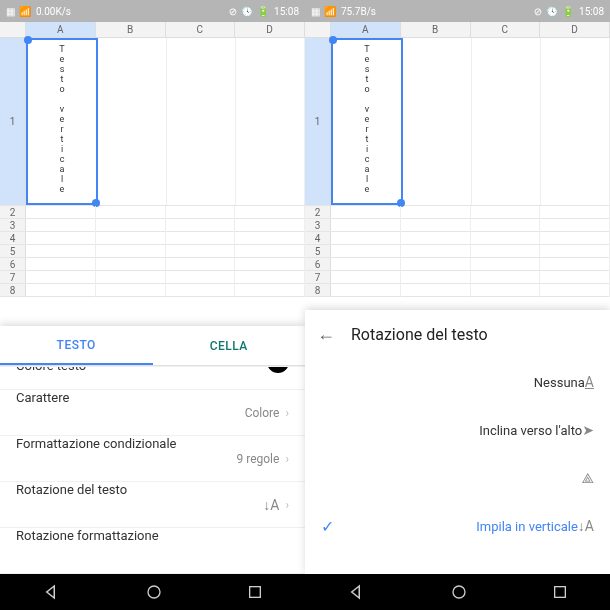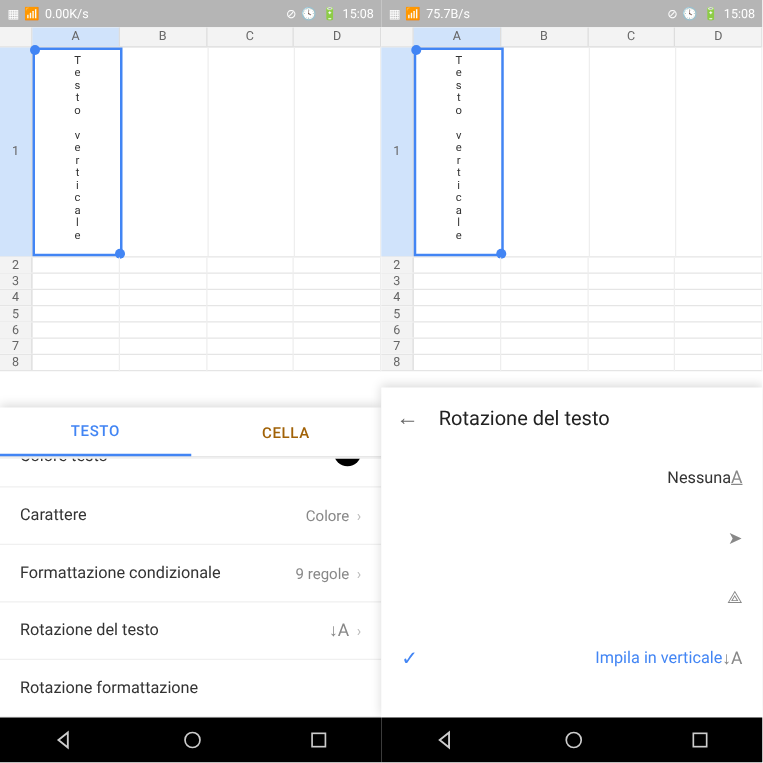--- a/index.html
+++ b/index.html
@@ -23,23 +23,23 @@
 .row.rn { height: 13px; }
 .selcell { border: 2px solid #4285f4; position: relative; }
 .handle { position: absolute; width: 8px; height: 8px; background: #4285f4; border-radius: 50%; }
 .handle.tl { top: -4px; left: -4px; }
 .handle.br { bottom: -4px; right: -4px; }
 .vtext { position: absolute; top: 4px; left: 50%; transform: translateX(-50%); font-size: 9px; line-height: 10px; color: #333; text-align: center; }
 .vtext span { display: block; }
 
 .panel { position: absolute; bottom: 36px; left: 0; right: 0; background: #fff; box-shadow: 0 -2px 8px rgba(0,0,0,0.15); }
 .tabs { display: flex; height: 40px; border-bottom: 1px solid #e0e0e0; }
-.tab { flex: 1; display: flex; align-items: center; justify-content: center; font-size: 12px; font-weight: 500; color: #a16207; letter-spacing: 0.5px; }
+.tab { flex: 1; display: flex; align-items: center; justify-content: center; font-size: 12px; font-weight: 500; color: #0f766e; letter-spacing: 0.5px; }
 .tab.active { color: #4285f4; border-bottom: 2px solid #4285f4; }
-.menurow { height: 46px; display: flex; align-items: center; justify-content: space-between; padding: 0 16px; border-bottom: 1px solid #f0f0f0; font-size: 13px; color: #333; }
+.menurow { height: 46px; display: flex; justify-content: space-between; padding: 0 16px; border-bottom: 1px solid #f0f0f0; font-size: 13px; color: #333; }
 .menurow.cut { border-top: 1px solid #f0f0f0; height: 24px; overflow: hidden; align-items: flex-end; padding-bottom: 16px; }
 .menurow .val { display: flex; align-items: center; gap: 6px; color: #888; font-size: 12px; }
 .chev { color: #bbb; font-size: 12px; }
 .circle { width: 22px; height: 22px; background: #000; border-radius: 50%; }
 
 .panel2 { position: absolute; bottom: 36px; left: 0; right: 0; top: 310px; background: #fff; box-shadow: 0 -2px 8px rgba(0,0,0,0.15); }
 .phead { height: 48px; display: flex; align-items: center; padding: 0 12px; gap: 16px; }
 .back { font-size: 18px; color: #666; }
 .ptitle { font-size: 16px; color: #222; }
 .optrow { height: 48px; display: flex; align-items: center; padding: 0 16px 0 48px; font-size: 13px; color: #333; position: relative; justify-content: flex-end; }
@@ -307,20 +307,21 @@
     <div class="panel2">
       <div class="phead">
         <span class="back">←</span>
         <span class="ptitle">Rotazione del testo</span>
       </div>
       <div class="optrow">
         <span>Nessuna</span>
         <span class="opticon"><u>A</u></span>
       </div>
       <div class="optrow">
+        <span>Inclina verso l'alto</span>
         <span class="opticon">➤</span>
       </div>
       <div class="optrow">
         <span class="opticon">⟁</span>
       </div>
       <div class="optrow sel">
         <span class="check">✓</span>
         <span>Impila in verticale</span>
         <span class="opticon">↓A</span>
       </div>

